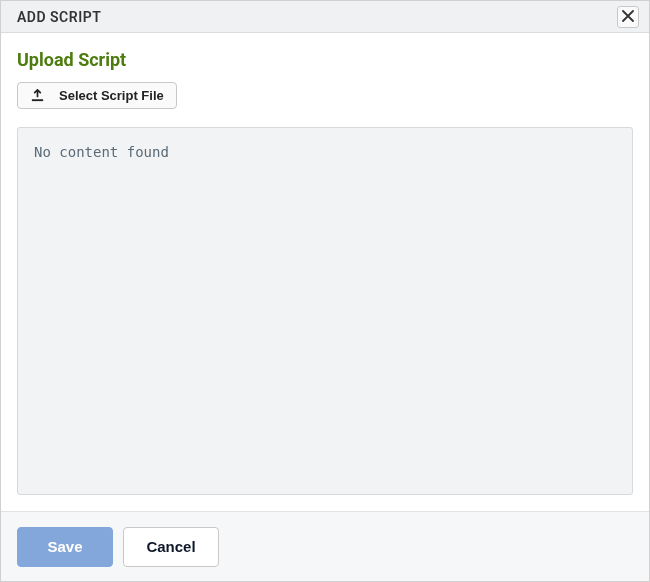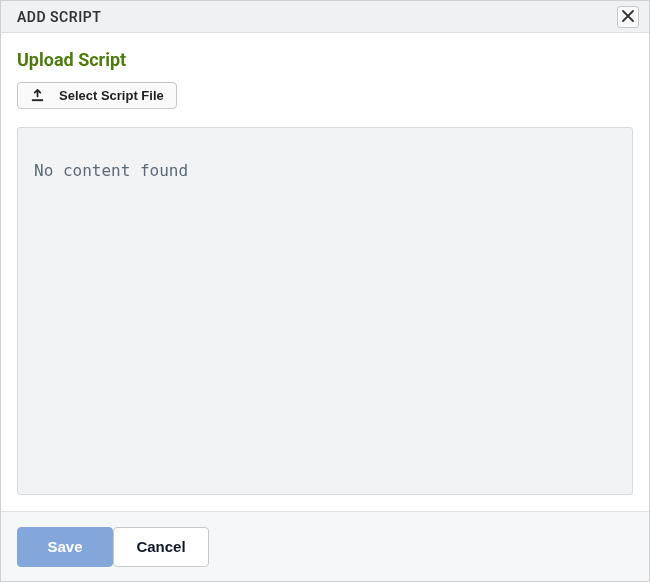--- a/index.html
+++ b/index.html
@@ -92,31 +92,30 @@
       flex: 1;
       border: 1px solid #d7d9db;
       background: #f2f3f5;
       border-radius: 3px;
       padding: 16px 16px;
       margin-bottom: 16px;
       overflow: auto;
     }
     .contents-text {
       font-family: ui-monospace, SFMono-Regular, Menlo, Consolas, monospace;
-      font-size: 16px;
+      font-size: 14px;
       color: #5a6a77;
       white-space: pre;
-      margin-top: 17px;
     }
     .footer {
       background: #f6f7f9;
       border-top: 1px solid #e2e2e2;
       padding: 14px 16px;
       display: flex;
-      gap: 0;
+      gap: 10px;
       height: 70px;
       align-items: center;
     }
     .btn {
       height: 40px;
       padding: 0 20px;
       border-radius: 4px;
       font-size: 15px;
       font-weight: 600;
       cursor: pointer;

